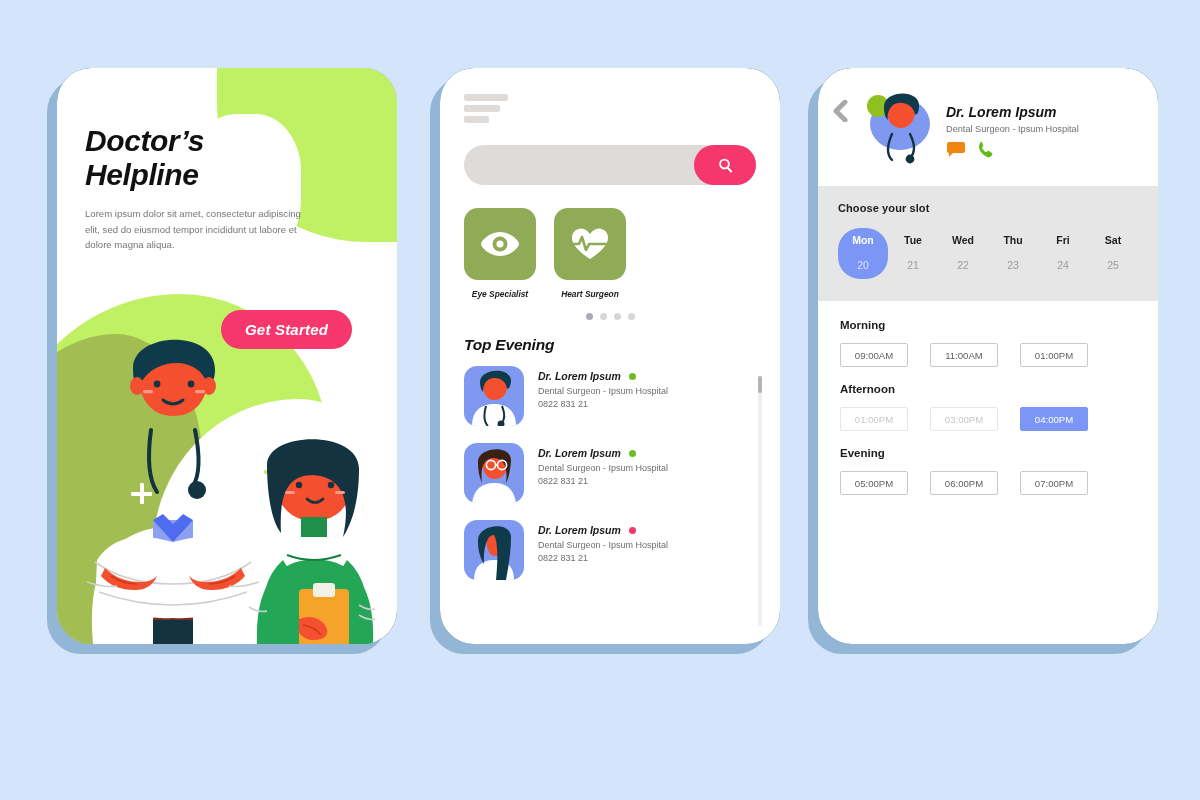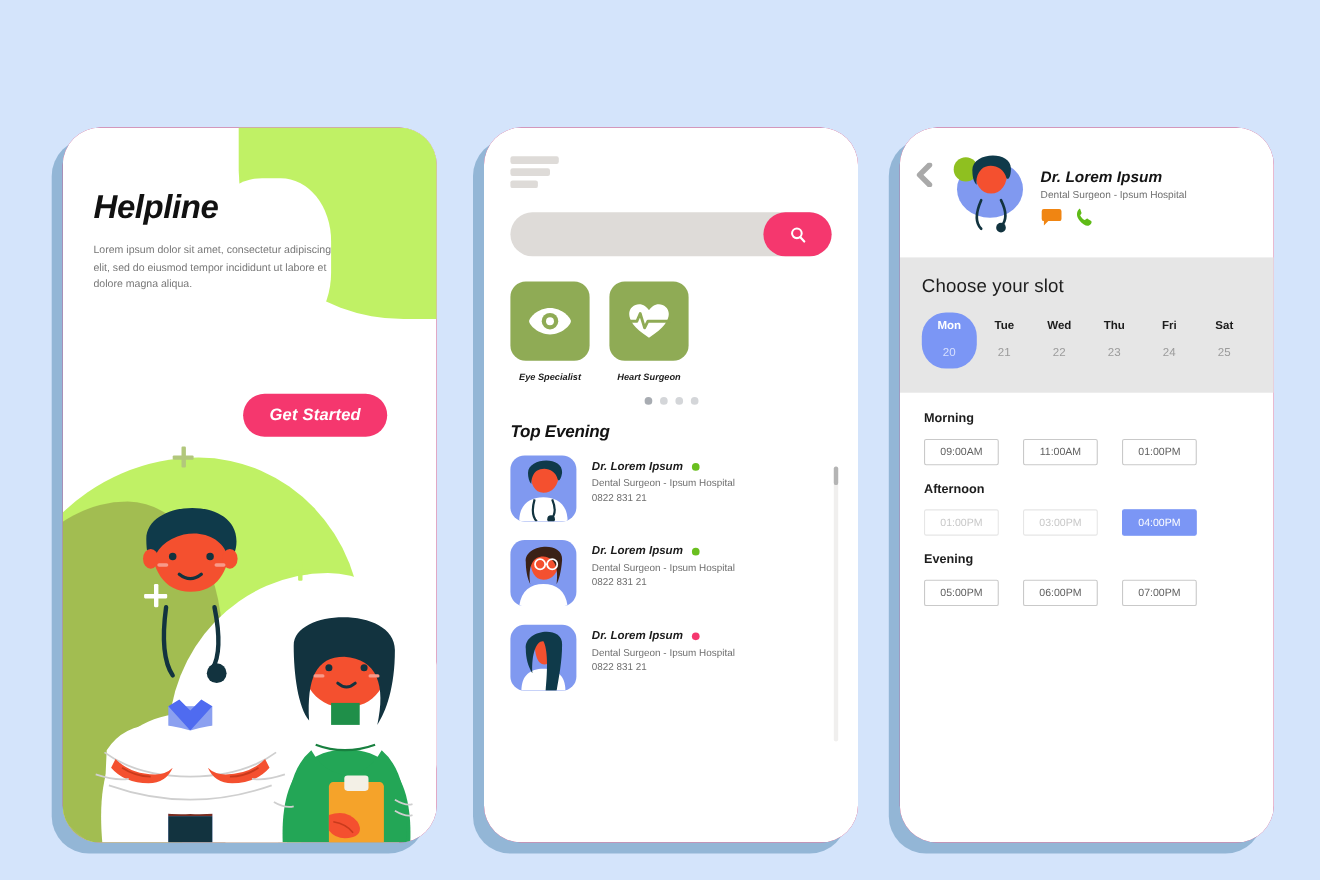--- a/index.html
+++ b/index.html
@@ -7,26 +7,25 @@
     width: 1200px; height: 800px;
     background: #d4e4fb;
     font-family: "Liberation Sans", sans-serif;
     overflow: hidden;
   }
   .stage { position: relative; width: 1200px; height: 800px; }
 
   
   .phone {
     position: absolute;
-    width: 340px; height: 650px;
-    background: #be185d;
+    width: 340px; height: 576px;
+    background: #0c4a6e;
     border-radius: 34px;
     overflow: hidden;
     box-shadow: -10px 10px 0 0 #93b6d6;
-    margin-top: 48px;
   }
   #phone1 { left: 57px;  top: 68px; }
   #phone2 { left: 440px; top: 68px; }
   #phone3 { left: 818px; top: 68px; }
 
   
   .s1 { position: relative; width: 100%; height: 100%; background: #fff; overflow: hidden; }
   .s1-green-top {
     position: absolute; right: -10px; top: -6px;
     width: 190px; height: 180px;
@@ -156,21 +155,21 @@
   .s3 { position: relative; width: 100%; height: 100%; background: #fff; overflow: hidden; }
   .s3-head { display: flex; align-items: flex-start; gap: 6px; padding: 22px 18px 0 14px; height: 118px; }
   .back-btn { flex: 0 0 auto; padding-top: 10px; cursor: pointer; }
   .s3-avatar { position: relative; width: 86px; height: 80px; flex: 0 0 86px; }
   .s3-meta { padding-top: 14px; }
   .s3-name { font-size: 14px; font-weight: 700; font-style: italic; color: #141414; }
   .s3-spec { font-size: 9.2px; color: #6f6f6f; margin-top: 4px; }
   .s3-actions { display: flex; gap: 12px; margin-top: 7px; align-items: center; }
 
   .slot-panel { background: #e6e6e6; padding: 16px 20px 22px 20px; }
-  .slot-panel-title { font-size: 17px; font-weight: 400; color: #1d1d1d; letter-spacing: .1px; }
+  .slot-panel-title { font-size: 11px; font-weight: 700; color: #1d1d1d; letter-spacing: .1px; }
   .days { display: flex; align-items: flex-start; margin-top: 14px; justify-content: center; }
   .day { flex: 1; text-align: center; cursor: pointer; padding: 6px 0 8px 0; border-radius: 22px; }
   .day-name { font-size: 10.5px; font-weight: 700; color: #1d1d1d; }
   .day-num { font-size: 10.5px; color: #9b9b9b; margin-top: 13px; }
   .day.selected { background: #7b96f5; }
   .day.selected .day-name { color: #ffffff; }
   .day.selected .day-num { color: #d7e0ff; }
 
   .slot-body { padding: 18px 22px 0 22px; }
   .slot-group { margin-bottom: 16px; }
@@ -196,20 +195,21 @@
       <div class="s1-blob-a"></div>
       <div class="s1-blob-b"></div>
       <div class="s1-blob-c"></div>
 
       <div class="plus" id="plus1"></div>
       <div class="plus" id="plus2"></div>
       <div class="plus" id="plus3"></div>
 
       <div class="s1-copy">
         <div class="s1-title">
+          <div>Doctor’s</div>
           <div>Helpline</div>
         </div>
         <p class="s1-sub">Lorem ipsum dolor sit amet, consectetur adipiscing elit, sed do eiusmod tempor incididunt ut labore et dolore magna aliqua.</p>
       </div>
 
       <button class="s1-cta">Get Started</button>
 
       <svg class="illus" id="doc-man" viewBox="0 0 196 320">
         <path d="M18 320 C12 250 30 205 98 202 C166 205 184 250 178 320 Z" fill="#ffffff"></path>
         <rect x="78" y="196" width="40" height="124" fill="#8ba0f0"></rect>

